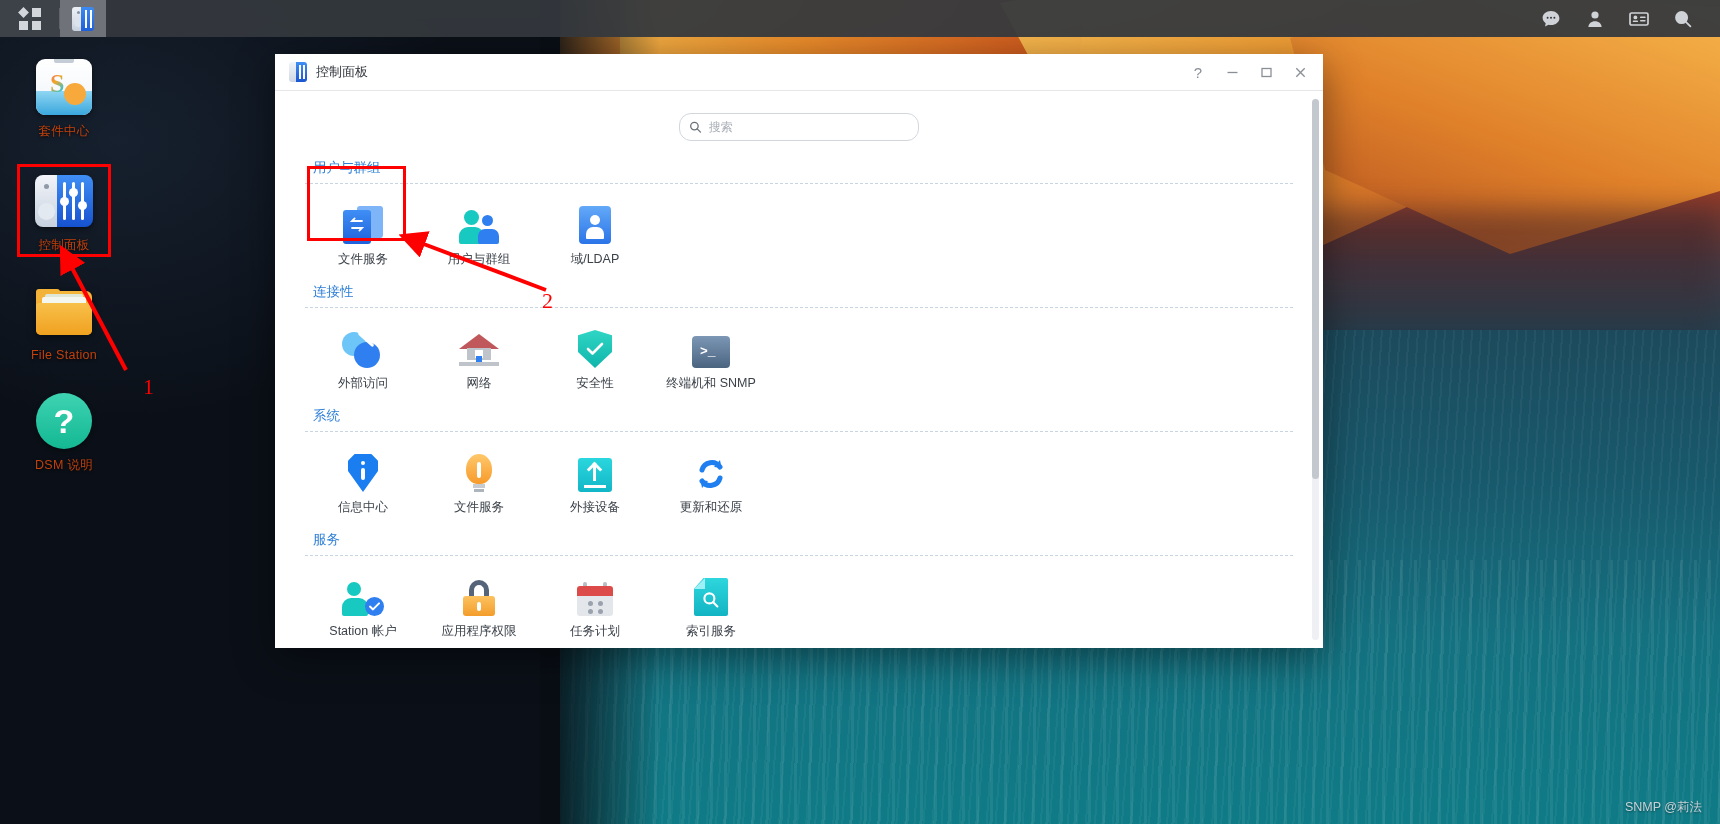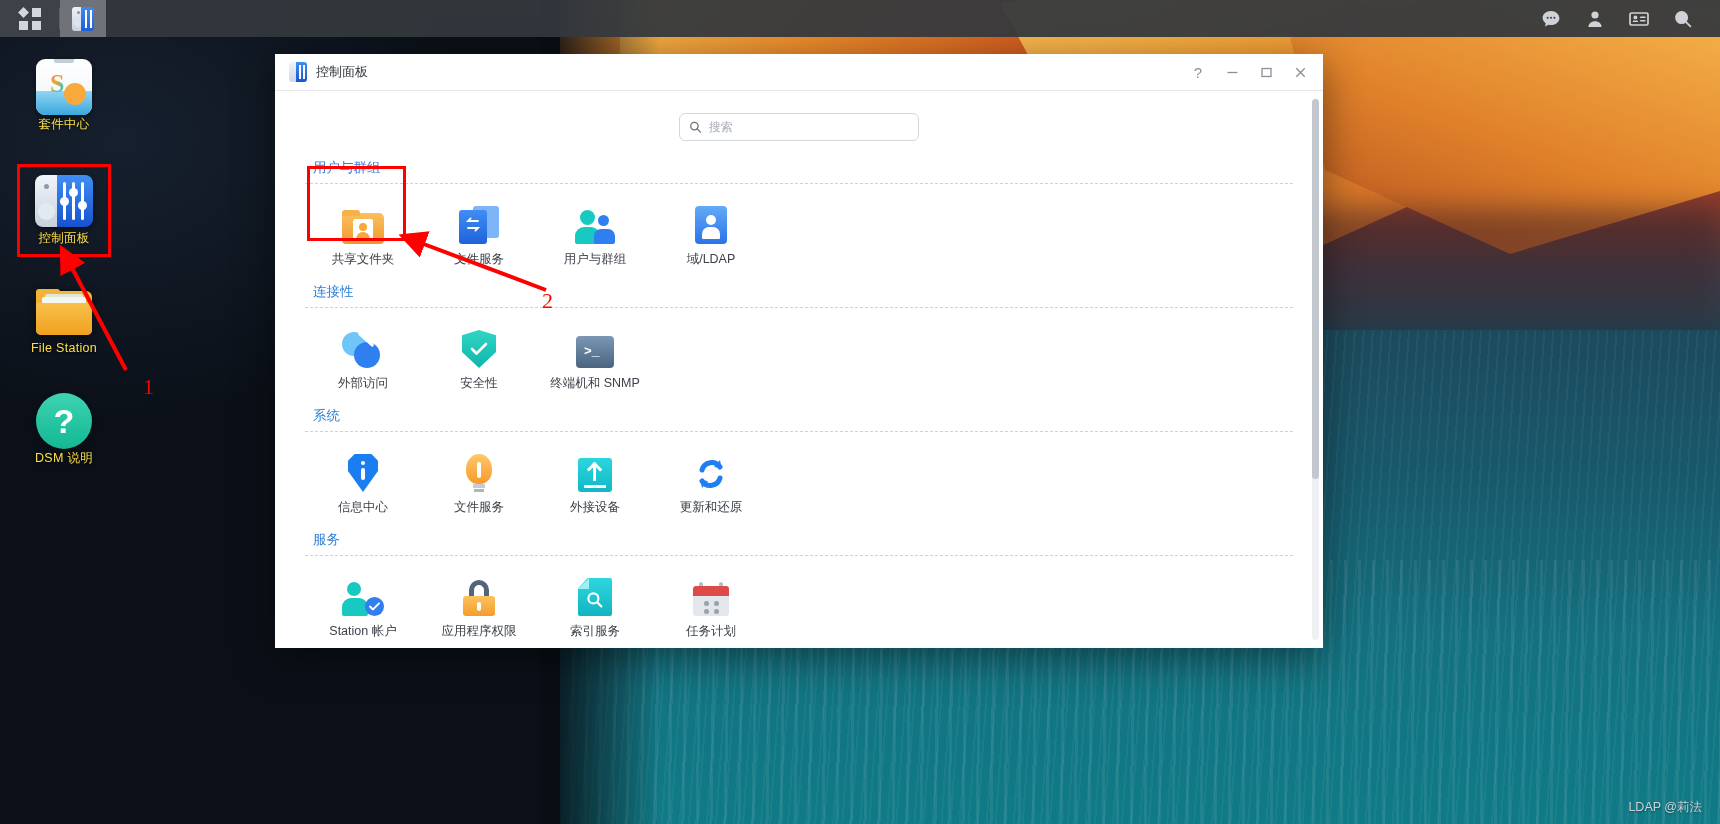--- a/index.html
+++ b/index.html
@@ -110,21 +110,21 @@
 
   .tb-right { display:flex; align-items:center; gap:14px; padding-right:22px; }
   .tb-ico { width:30px; height:30px; display:flex; align-items:center; justify-content:center; }
   .tb-ico svg { fill:#cfd2d6; }
 
   
   .desk-ico {
     position:absolute; width:110px; text-align:center; z-index:20;
   }
   .desk-ico .lbl {
-    color:#fde047; font-size:12.5px; 
+    color:#c2410c; font-size:12.5px; margin-top:7px;
     text-shadow:0 1px 3px rgba(0,0,0,.9); letter-spacing:.3px;
   }
   .desk-ico .art { height:58px; display:flex; align-items:center; justify-content:center; }
 
   
   .pk {
     width:56px;height:56px;border-radius:9px;overflow:hidden;position:relative;
     background:linear-gradient(#ffffff,#eef3f8); box-shadow:0 2px 5px rgba(0,0,0,.45);
   }
   .pk:before{content:"";position:absolute;left:18px;top:-3px;width:20px;height:7px;background:#c4ccd6;border-radius:2px;}
@@ -193,21 +193,21 @@
     width:34px;height:30px;display:flex;align-items:center;justify-content:center;
     color:#8a8f96; font-size:15px;
   }
   .win-btn svg{stroke:#8a8f96;fill:none;stroke-width:1.3;}
 
   .cp-body { flex:1; display:flex; overflow:hidden; position:relative; }
   .cp-content { flex:1; padding:22px 30px 0 30px; overflow:hidden; }
 
   .search-wrap { display:flex; justify-content:center; margin-bottom:18px; }
   .search-box {
-    width:240px; height:28px; border:1px solid #d2d7de; border-radius:6px;
+    width:240px; height:28px; border:1px solid #d2d7de; border-radius:12px;
     display:flex; align-items:center; padding:0 9px; background:#fff;
   }
   .search-box svg{ stroke:#6a7078; fill:none; stroke-width:1.6; margin-right:7px; }
   .search-box input {
     border:none; outline:none; font-size:12px; color:#333; width:100%;
     font-family:"Liberation Sans", sans-serif; background:transparent;
   }
   .search-box input::placeholder{ color:#a9afb7; }
 
   .section { margin-bottom:7px; }
@@ -520,32 +520,20 @@
           </svg>
           <input type="text" placeholder="搜索" style="">
         </div>
       </div>
 
       <div class="section">
         <h2>用户与群组</h2>
         <div class="sec-rule"></div>
         <div class="tiles">
 
-          <div class="tile">
-            <div class="glyph">
-              <div class="ic shared-folder">
-                  <div class="b"></div>
-                  <div class="t"></div>
-                  <div class="p"></div>
-                  <div class="h"></div>
-                  <div class="s"></div>
-                </div>
-            </div>
-            <div class="tlbl">共享文件夹</div>
-          </div>
 
           <div class="tile">
             <div class="glyph">
               <div class="ic file-srv">
                 <div class="back"></div>
                   <div class="front"></div>
                 <svg width="18" height="18" viewBox="0 0 18 18" fill="none" stroke="#fff" stroke-width="1.8" stroke-linecap="round">
                   <path d="M14 5 H4 l2.6-2.6"></path>
                     <path d="M4 12 h10 l-2.6 2.6"></path>
                 </svg>
@@ -589,20 +577,33 @@
             <div class="glyph">
               <div class="ic ext-acc">
                   <div class="c1"></div>
                   <div class="c2"></div>
                   <div class="nd"></div>
                 </div>
             </div>
             <div class="tlbl">外部访问</div>
           </div>
 
+          <div class="tile">
+            <div class="glyph">
+              <div class="ic net">
+                  <div class="roof"></div>
+                  <div class="wall"></div>
+                  <div class="door"></div>
+                  <div class="stem"></div>
+                  <div class="stem2"></div>
+                  <div class="base"></div>
+                </div>
+            </div>
+            <div class="tlbl">网络</div>
+          </div>
 
           <div class="tile">
             <div class="glyph">
               <div class="ic shield">
                   <div class="sh"></div>
                 <svg width="20" height="16" viewBox="0 0 20 16" fill="none" stroke="#fff" stroke-width="2.6" stroke-linecap="round" stroke-linejoin="round">
                     <path d="M3 8 l4.5 4.5 L17 3"></path>
                   </svg>
               </div>
             </div>
@@ -702,57 +703,57 @@
 
           <div class="tile">
             <div class="glyph">
               <div class="ic lock">
                   <div class="sh"></div>
                   <div class="bd"></div>
                   <div class="kh"></div>
                 </div>
             </div>
             <div class="tlbl">应用程序权限</div>
-          </div>
-
-          <div class="tile">
-            <div class="glyph">
-              <div class="ic indexsv">
-                  <div class="pg"></div>
-                  <div class="cn"></div>
-                <svg width="20" height="20" viewBox="0 0 20 20" fill="none" stroke="#fff" stroke-width="2.1">
-                    <circle cx="8.4" cy="8.4" r="5"></circle>
-                    <line x1="12.2" y1="12.2" x2="16.4" y2="16.4" stroke-linecap="round"></line>
-                  </svg>
-              </div>
-            </div>
-            <div class="tlbl">索引服务</div>
           </div>
 
           <div class="tile">
             <div class="glyph">
               <div class="ic cal">
                   <div class="r1"></div>
                   <div class="r2"></div>
                   <div class="top"></div>
                   <div class="bd"></div>
                 <div class="dt" style="left:11px;top:19px;"></div>
                   <div class="dt" style="left:21px;top:19px;"></div>
                 <div class="dt" style="left:11px;top:27px;"></div>
                   <div class="dt" style="left:21px;top:27px;"></div>
               </div>
             </div>
             <div class="tlbl">任务计划</div>
           </div>
 
+          <div class="tile">
+            <div class="glyph">
+              <div class="ic indexsv">
+                  <div class="pg"></div>
+                  <div class="cn"></div>
+                <svg width="20" height="20" viewBox="0 0 20 20" fill="none" stroke="#fff" stroke-width="2.1">
+                    <circle cx="8.4" cy="8.4" r="5"></circle>
+                    <line x1="12.2" y1="12.2" x2="16.4" y2="16.4" stroke-linecap="round"></line>
+                  </svg>
+              </div>
+            </div>
+            <div class="tlbl">索引服务</div>
+          </div>
+
         </div>
       </div>
 
     </div>
 
     <div class="cp-scroll">
       <div class="track"></div>
       <div class="thumb"></div>
     </div>
   </div>
 </div>
 
-<div id="watermark">LDAP @莉法</div>
+<div id="watermark">SNMP @莉法</div>
 
 </body></html>

